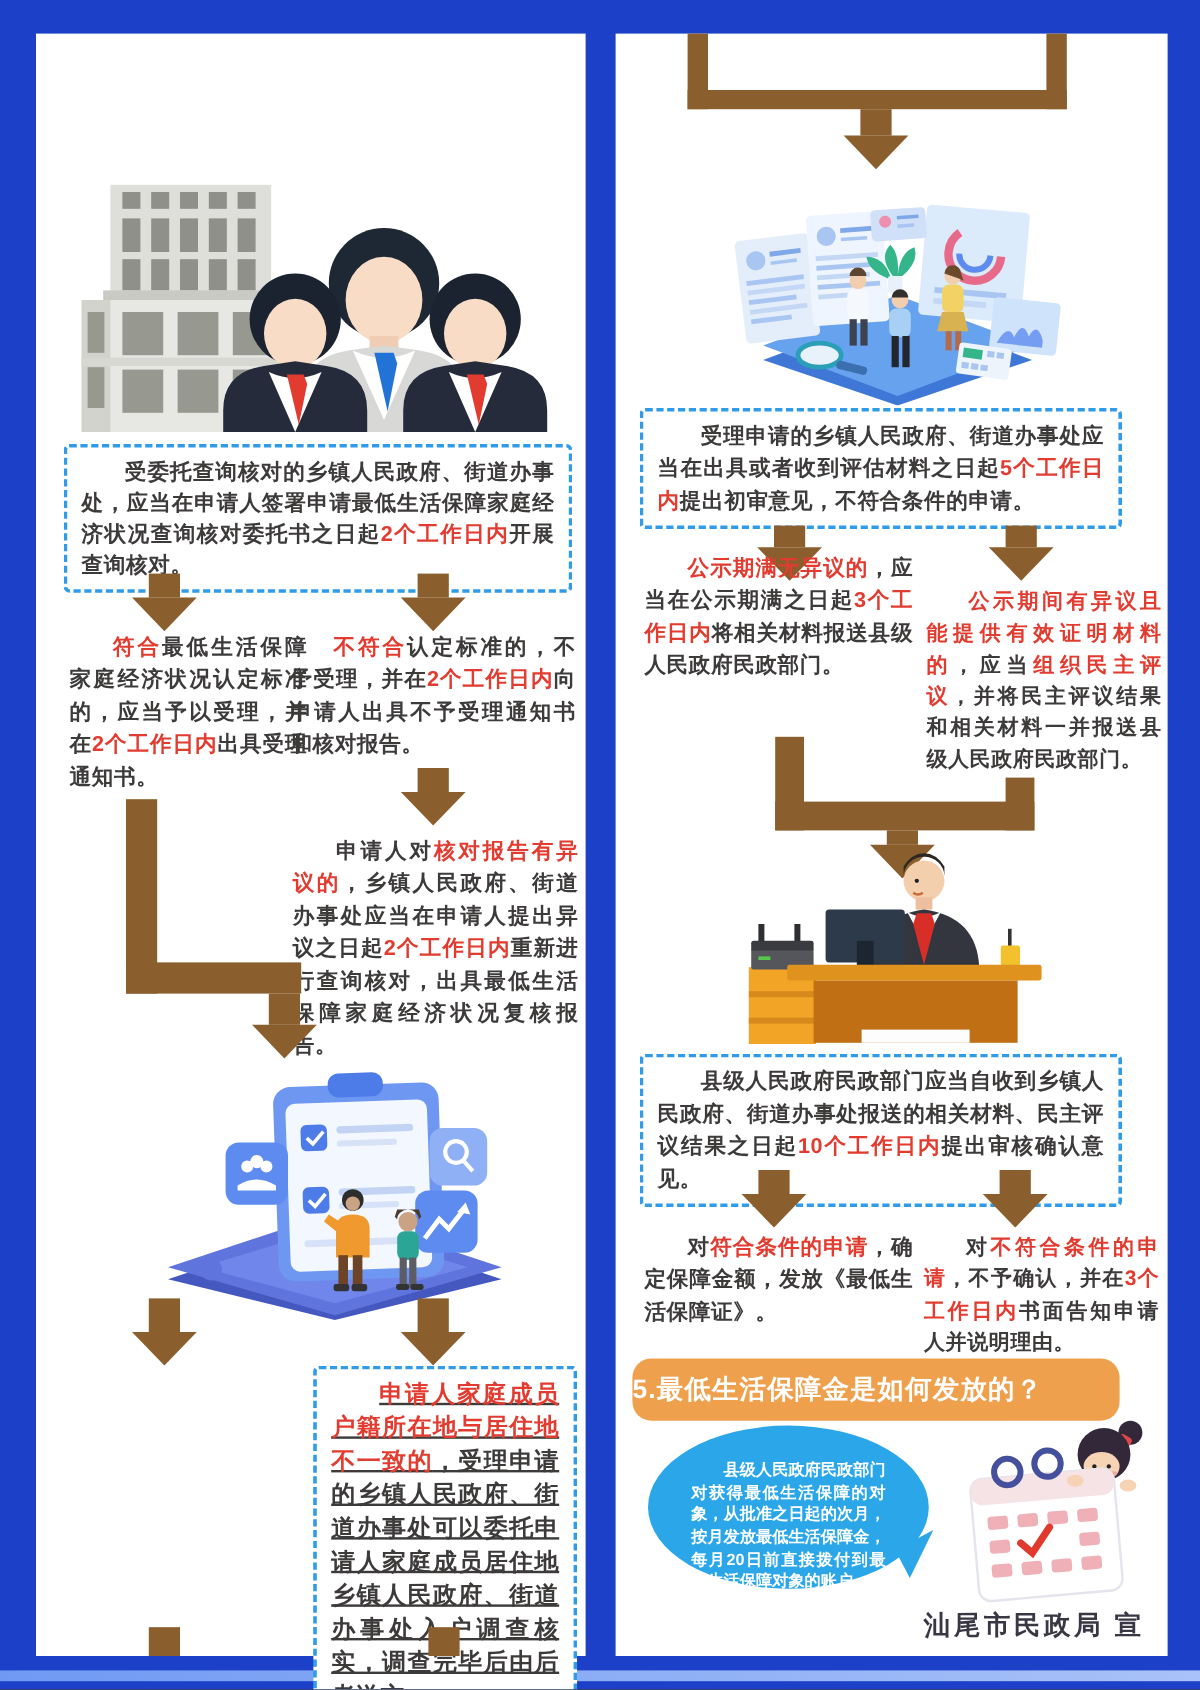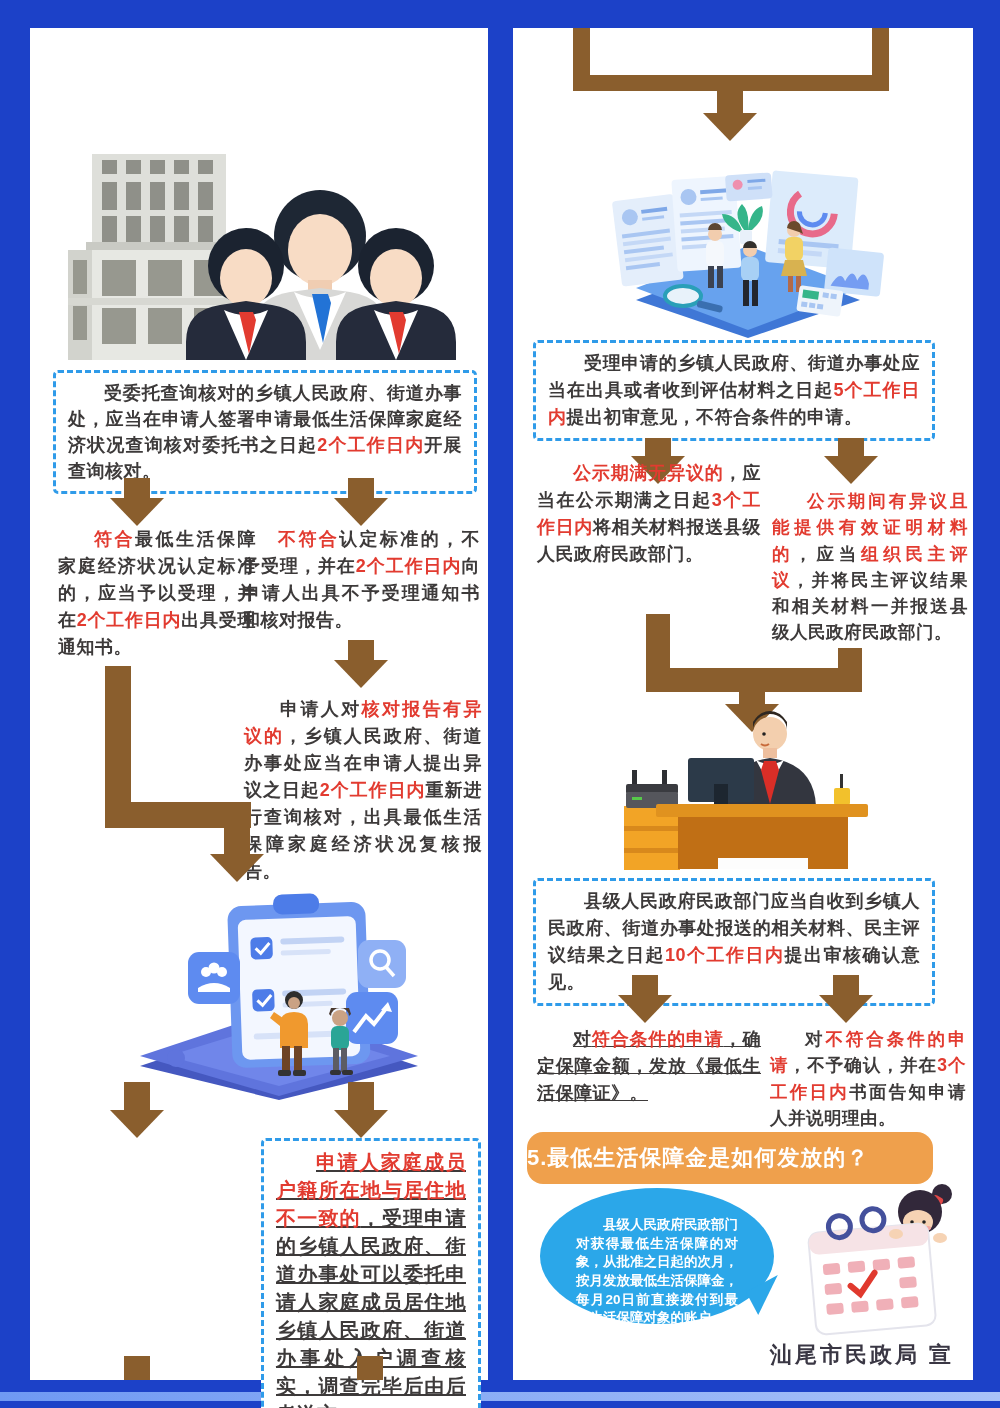--- a/index.html
+++ b/index.html
@@ -71,21 +71,21 @@
   #para-no-objection{left:537px;top:460px;width:224px;}
   #para-objection-valid{left:772px;top:488px;width:196px;font-size:17.5px;}
   #bm-lv{left:646px;top:614px;width:24px;height:78px;}
   #bm-rv{left:838px;top:648px;width:24px;height:44px;}
   #bm-h{left:646px;top:668px;width:216px;height:24px;}
   #ar-bm{left:725px;top:692px;} #ar-bm .shaft{height:12px;}
   #illus-desk{left:618px;top:698px;width:268px;height:178px;}
   #box-county{left:533px;top:878px;width:402px;}
   #ar-h{left:618px;top:975px;} #ar-h .shaft{height:20px;}
   #ar-i{left:819px;top:975px;} #ar-i .shaft{height:20px;}
-  #para-approved{left:537px;top:1026px;width:224px;text-decoration:underline;}
+  #para-approved{left:537px;top:1026px;width:224px;}
   #para-rejected{left:770px;top:1026px;width:196px;font-size:17.5px;}
 
   
   #bubble{left:540px;top:1188px;width:234px;height:136px;box-sizing:border-box;
     background:var(--bubble-blue,#2ba7e9);color:#fff;border-radius:50%;
     padding:16px 24px;font-size:13.5px;line-height:1.38;font-weight:600;text-align:justify;}
   #bubble p{margin:12px;text-indent:2em;}
   #bubble::after{content:"";position:absolute;right:-12px;bottom:16px;width:0;height:0;
     border-top:26px solid var(--bubble-blue,#2ba7e9);border-right:36px solid transparent;
     transform:rotate(-28deg);}

